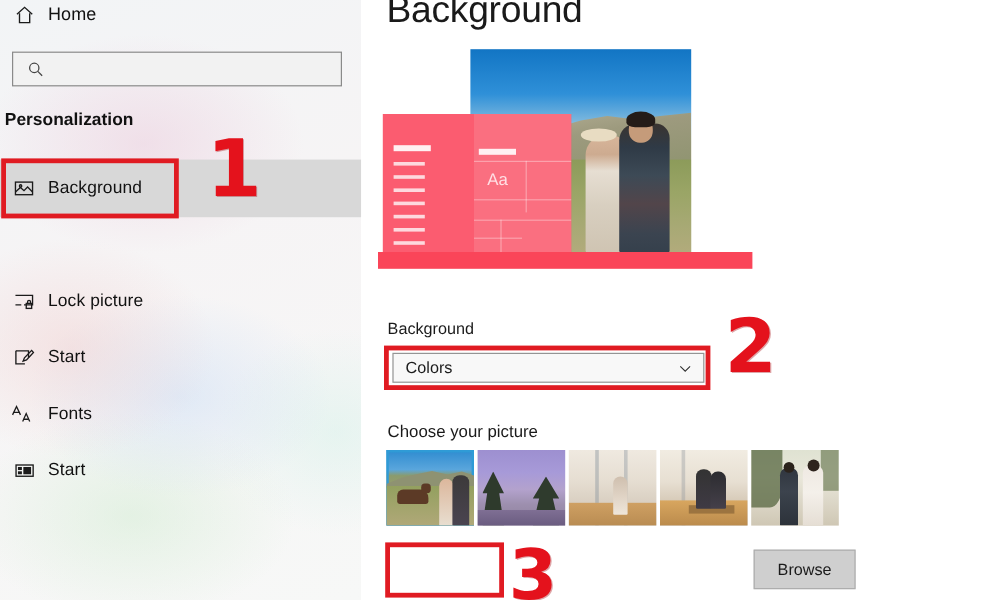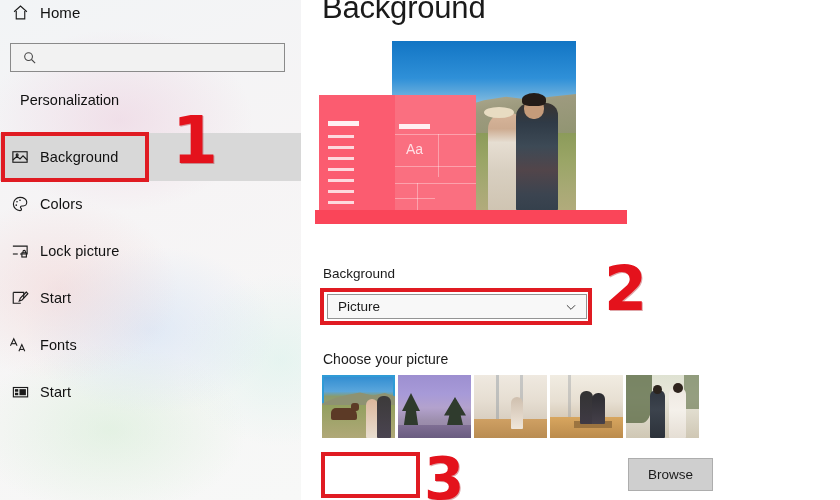--- a/index.html
+++ b/index.html
@@ -45,22 +45,22 @@
   }
   #search-input {
     flex: 1; border: none; outline: none; background: transparent;
     font-family: "Liberation Sans", sans-serif; font-size: 13.5px;
     color: #4a4a4a;
   }
   #search-input::placeholder { color: #555; opacity: 1; }
   #search-icon { color: #444; display:flex; align-items:center; }
 
   #section-title {
-    position: absolute; left: 20px; top: 92px;
-    font-size: 14.5px; font-weight: normal; color: #111;
+    position: absolute; left: 4px; top: 92px;
+    font-size: 14.5px; font-weight: bold; color: #111;
   }
 
   
   #sel-band {
     position: absolute; left: 0; top: 133px; width: 301px; height: 48px;
     background: #d8d8d8;
   }
 
   
   .red-box {
@@ -277,31 +277,20 @@
       <span class="side-ico">
         <svg width="18" height="18" viewBox="0 0 24 24" fill="none" stroke="currentColor" stroke-width="1.5">
           <rect x="2.5" y="5" width="19" height="14"></rect>
           <path d="M2.5 16 L8 11 L12 14.5 L16 10.5 L21.5 16"></path>
           <circle cx="8.2" cy="9.2" r="1.3"></circle>
         </svg>
       </span>
       <span class="side-lbl">Background</span>
     </div>
 
-    <div class="side-row" style="top:180px">
-      <span class="side-ico">
-        <svg width="18" height="18" viewBox="0 0 24 24" fill="none" stroke="currentColor" stroke-width="1.5">
-          <path d="M12 3.2a8.8 8.8 0 1 0 0 17.6c1.4 0 2-.9 2-1.8 0-1.5-1.4-1.6-1.4-2.8 0-.9.8-1.6 1.8-1.6h1.7A5.1 5.1 0 0 0 21 9.5C21 5.9 17 3.2 12 3.2z"></path>
-          <circle cx="8" cy="9" r="1.1" fill="currentColor" stroke="none"></circle>
-          <circle cx="12" cy="7" r="1.1" fill="currentColor" stroke="none"></circle>
-          <circle cx="7" cy="13.5" r="1.1" fill="currentColor" stroke="none"></circle>
-        </svg>
-      </span>
-      <span class="side-lbl">Colors</span>
-    </div>
 
     <div class="side-row" style="top:227px">
       <span class="side-ico">
         <svg width="18" height="18" viewBox="0 0 24 24" fill="none" stroke="currentColor" stroke-width="1.5">
           <path d="M2.5 5.5 H21.5 V16 H12"></path>
             <path d="M2.5 16 H9"></path>
           <rect x="14.5" y="14.5" width="6" height="5.5"></rect>
           <path d="M16 14.5 v-1.8a1.6 1.6 0 0 1 3.2 0 v1.8"></path>
         </svg>
       </span>
@@ -381,21 +370,21 @@
       <div class="pv-line" style="left:82px; top:128px; width:81px; height:1px;"></div>
       <div class="pv-line" style="left:82px; top:145px; width:81px; height:1px;"></div>
       <div class="pv-line" style="left:104px; top:145px; width:1px; height:35px;"></div>
       <div class="pv-line" style="left:82px; top:160px; width:40px; height:1px;"></div>
 
       <div id="pv-bar"></div>
     </div>
 
     <div id="bg-label">Background</div>
     <div id="bg-select">
-      <span id="bg-select-val">Picture</span>
+      <span id="bg-select-val">Colors</span>
       <span id="chev">
         <svg width="14" height="14" viewBox="0 0 24 24" fill="none" stroke="currentColor" stroke-width="1.6">
           <path d="M5 9 L12 16 L19 9"></path>
         </svg>
       </span>
     </div>
 
     <div id="pick-label">Choose your picture</div>
     <div id="thumbs">
       <div class="thumb t1 sel">

